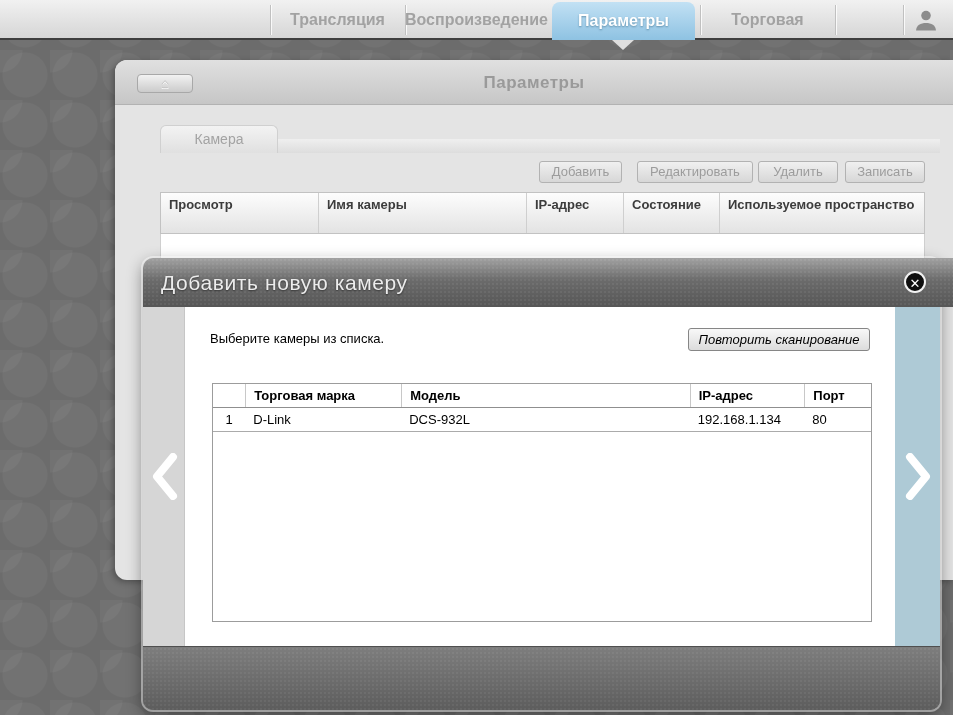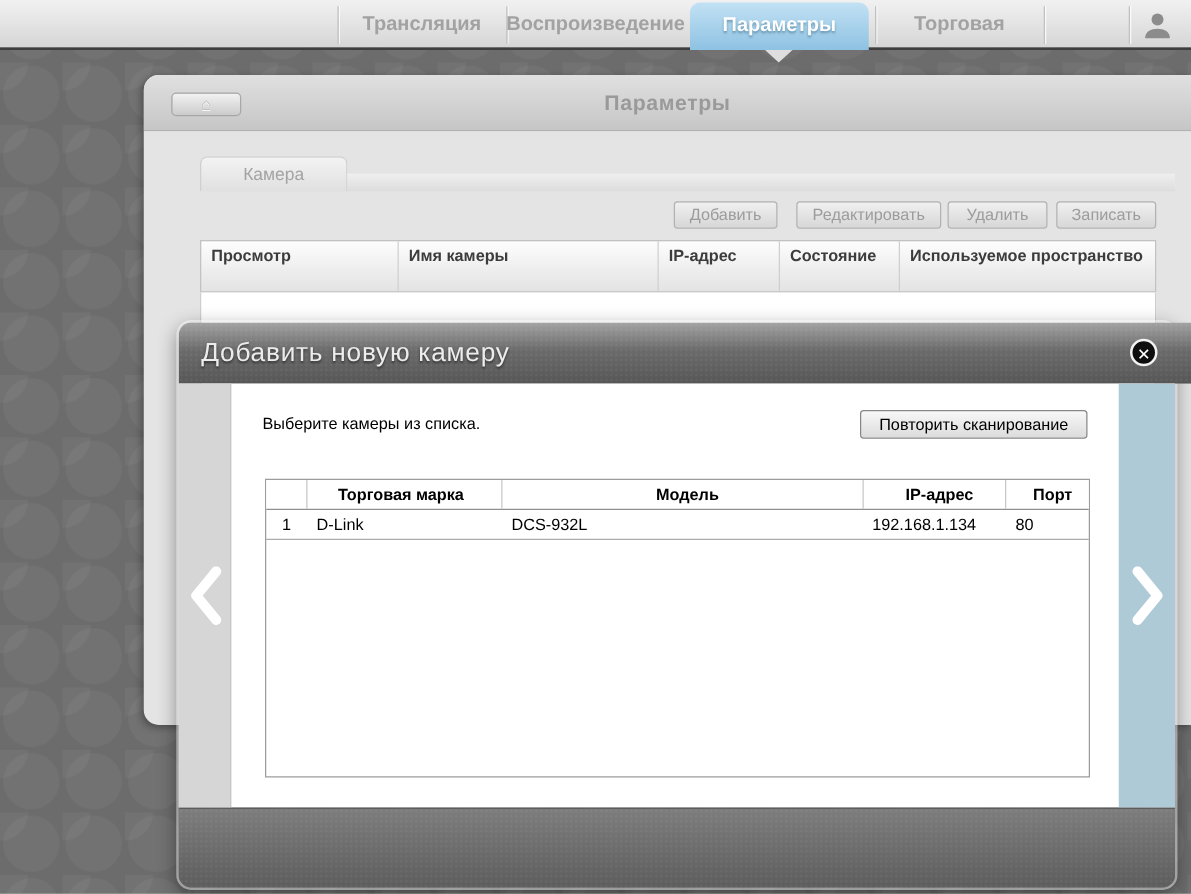--- a/index.html
+++ b/index.html
@@ -168,30 +168,30 @@
     background:#aecad6; cursor:pointer;
   }
   .chev { position:absolute; top:146px; }
   .strip-left .chev { left:8px; }
   .strip-right .chev { left:10px; }
   .dlg-prompt { position:absolute; left:67px; top:24px; font-size:13px; color:#000; }
   .rescan-btn {
     position:absolute; left:545px; top:21px; width:182px; height:23px;
     background:linear-gradient(#f8f8f8,#dcdcdc);
     border:1px solid #868686; border-radius:3px;
-    font-size:13px; color:#000; text-align:center; line-height:21px; cursor:pointer;
+    font-size:13px; color:#000; text-align:center; line-height:21px; cursor:pointer;font-style:italic;
   }
   .dlg-table {
     position:absolute; left:69px; top:76px; width:660px; height:239px;
     background:#fff; border:1px solid #9c9c9c;
   }
   .dlg-thead { display:flex; height:24px; border-bottom:1px solid #8f8f8f; background:#fff; }
   .dlg-th {
     line-height:23px; font-size:13px; font-weight:bold; color:#000;
-    padding-left:8px; border-left:1px solid #c8c8c8; overflow:hidden; white-space:nowrap;text-align:center;
+    padding-left:8px; border-left:1px solid #c8c8c8; overflow:hidden; white-space:nowrap;
   }
   .dlg-th:first-child { border-left:none; padding-left:0; }
   .dw0{width:33px;} .dw1{width:145px;} .dw2{width:295px;margin-left:14px;} .dw3{width:117px;} .dw4{width:68px;}
   .dlg-row { display:flex; height:24px; border-bottom:1px solid #ababab; cursor:pointer; }
   .dlg-td { line-height:23px; font-size:13px; color:#000; padding-left:8px; overflow:hidden; white-space:nowrap; }
   .dlg-td.num { text-align:center; padding-left:0; }
   .dlg-footer {
     position:absolute; left:0; top:388px; width:797px; height:64px;
     border-radius:0 0 10px 10px; border-top:1px solid #4f4f4f;
     background-image:

